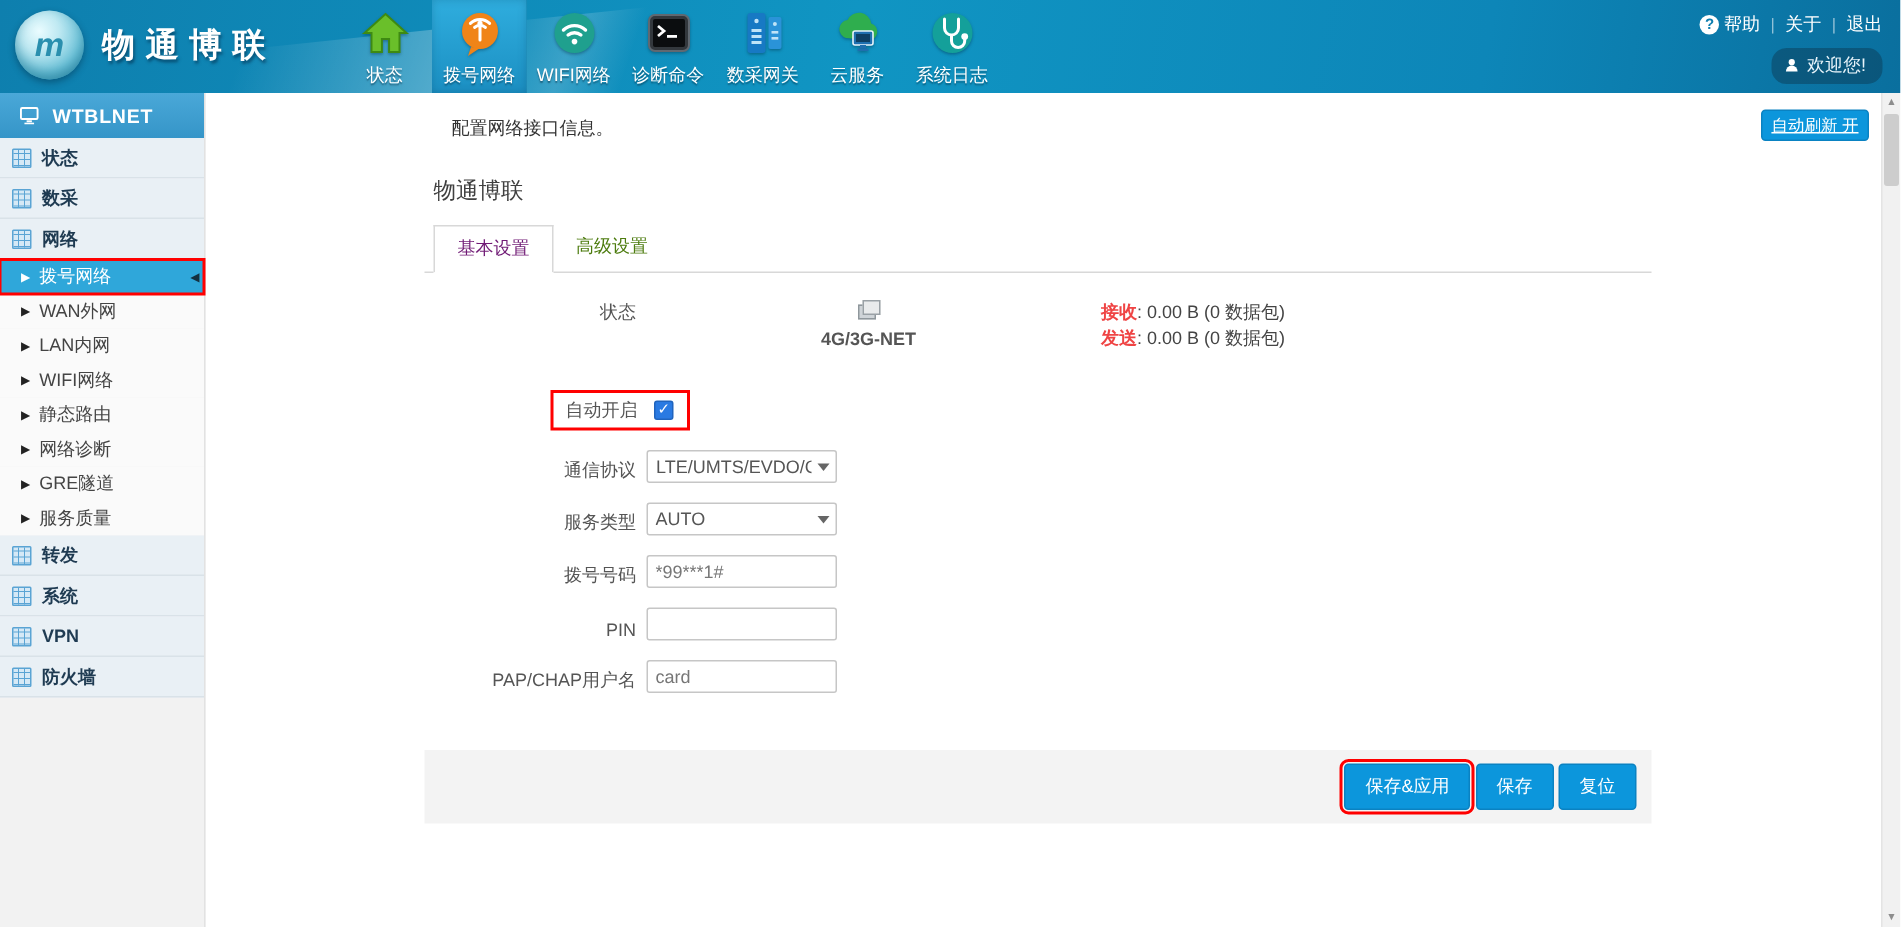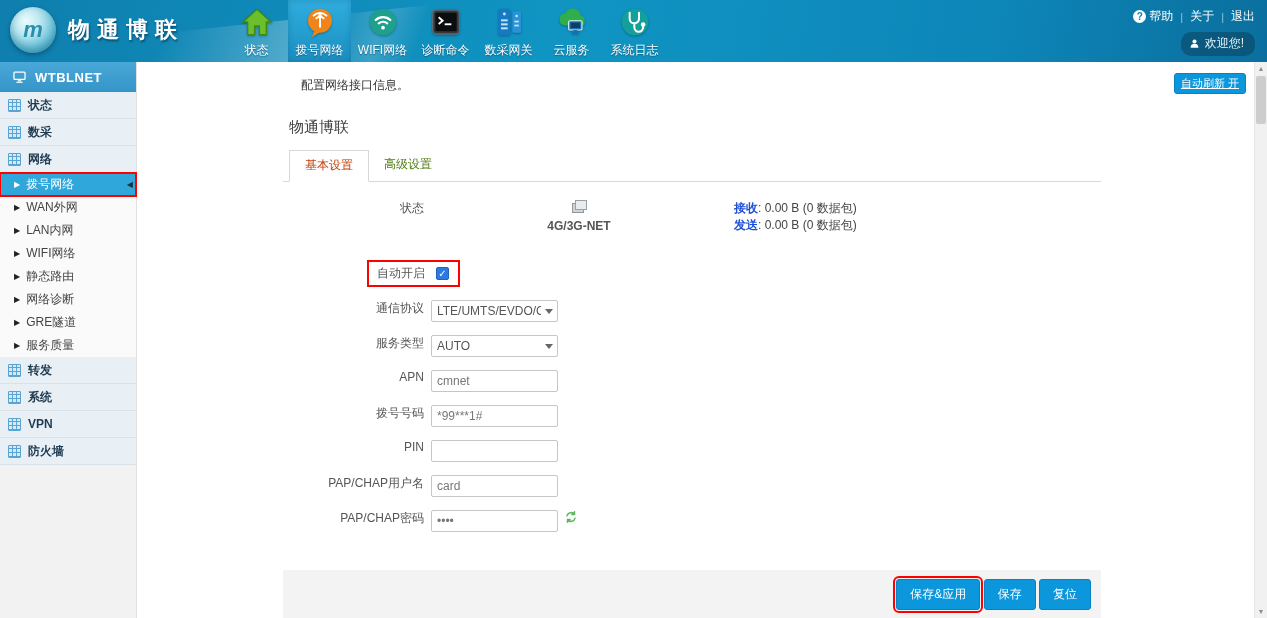--- a/index.html
+++ b/index.html
@@ -66,43 +66,43 @@
   
   .auto-refresh { position:absolute; top:73px; right:21px; background:#0c96dc; border:1px solid #0a82c2;
     color:#fff; font-size:11px; padding:2px 6px; border-radius:3px; cursor:pointer; z-index:6; white-space:nowrap;text-decoration:underline; }
   .content { position:absolute; left:283px; top:62px; width:818px; }
   .page-title { color:#0067c0; font-size:15px; font-weight:bold; margin:14px 0 0 6px; }
   .page-sub { color:#333; font-size:12px; margin:15px 0 0 18px; }
   .section-title { color:#404040; font-size:15px; margin:24px 0 0 6px; }
   .tabbar { margin-top:13px; border-bottom:1px solid #d8d8d8; display:flex; padding-left:6px; }
   .tab { padding:6px 15px 7px; font-size:12px; cursor:pointer; color:#4d7c0f; }
   .tab.active { background:#fff; border:1px solid #d8d8d8; border-bottom:1px solid #fff;
-    margin-bottom:-1px; color:#c2410c; }
+    margin-bottom:-1px; color:#701a75; }
 
   .status-row { display:flex; margin-top:18px; }
   .f-label-col { width:141px; text-align:right; color:#555; font-size:12px; flex:none; }
   .status-mid { width:310px; text-align:center; flex:none; }
   .iface-icon { display:inline-block; position:relative; width:15px; height:13px; }
   .iface-icon::before { content:""; position:absolute; left:0; bottom:0; width:10px; height:8px;
     background:#cfd4d8; border:1px solid #8f979c; }
   .iface-icon::after { content:""; position:absolute; right:0; top:0; width:10px; height:8px;
     background:#e9ebec; border:1px solid #9aa1a6; }
   .iface-name { color:#555; font-size:12px; margin-top:3px;font-weight:bold; }
   .status-stats { font-size:12px; color:#444; line-height:17px; }
-  .status-stats b { color:#1d4ed8; }
+  .status-stats b { color:#ef4444; }
 
   .toggle-row { margin-top:26px; padding-left:84px; }
   .ann-box { display:inline-flex; align-items:center; gap:11px; border:2px solid #f00;
     padding:3px 9px 3px 8px; }
   .toggle-label { color:#555; font-size:12px; }
   .checkbox { width:13px; height:13px; background:#2a7ae2; border:1px solid #2064be; border-radius:2px;
     color:#fff; font-size:10px; line-height:11px; text-align:center; cursor:pointer; }
   .checkbox::after { content:"✓"; }
 
-  .field-row { display:flex; align-items:flex-start; margin-top:13px; }
+  .field-row { display:flex; align-items:flex-end; margin-top:13px; }
   .field-row .f-label-col { margin-right:7px; }
   .ctl { position:relative; width:127px; height:22px; flex:none; }
   .f-input { width:127px; height:22px; border:1px solid #c6c6c6; border-radius:2px; padding:0 5px;
     font-size:12px; color:#777; background:#fff; outline:none; font-family:inherit; }
   .field-row.select .f-input { color:#555; padding-right:16px; }
   .sel-arrow { position:absolute; right:5px; top:9px; width:0; height:0;
     border-left:4px solid transparent; border-right:4px solid transparent; border-top:5px solid #666; }
   .field-row:not(.select) .sel-arrow { display:none; }
   .refresh { margin-left:6px; cursor:pointer; display:flex; }
   .refresh svg { width:14px; height:14px; }
@@ -396,28 +396,20 @@
 
       <div class="field-row select">
         <label class="f-label-col">服务类型</label>
         <div class="ctl">
           <input class="f-input" readonly="" value="AUTO" style="">
           <span class="sel-arrow"></span>
         </div>
 
       </div>
 
-      <div class="field-row input">
-        <label class="f-label-col">APN</label>
-        <div class="ctl">
-          <input class="f-input" readonly="" value="cmnet" style="">
-          
-        </div>
-
-      </div>
 
       <div class="field-row input">
         <label class="f-label-col">拨号号码</label>
         <div class="ctl">
           <input class="f-input" readonly="" value="*99***1#" style="">
           
         </div>
 
       </div>
 
@@ -432,33 +424,20 @@
 
       <div class="field-row input">
         <label class="f-label-col">PAP/CHAP用户名</label>
         <div class="ctl">
           <input class="f-input" readonly="" value="card" style="">
           
         </div>
 
       </div>
 
-      <div class="field-row input has-icon">
-        <label class="f-label-col">PAP/CHAP密码</label>
-        <div class="ctl">
-          <input class="f-input" readonly="" value="••••" style="">
-          
-        </div>
-        <span class="refresh">
-          <svg viewBox="0 0 24 24">
-            <path d="M5 10 a7.5 7.5 0 0 1 13-3 M18 3 v4.5 h-4.5" stroke="#5cb85c" stroke-width="2.6" fill="none" stroke-linecap="round"></path>
-            <path d="M19 14 a7.5 7.5 0 0 1 -13 3 M6 21 v-4.5 h4.5" stroke="#5cb85c" stroke-width="2.6" fill="none" stroke-linecap="round"></path>
-          </svg>
-        </span>
-      </div>
 
   </div>
 
   <div class="footer-bar">
     <span>
       
         <button class="btn annotated">保存&amp;应用</button>
       
         <button class="btn">保存</button>
       

